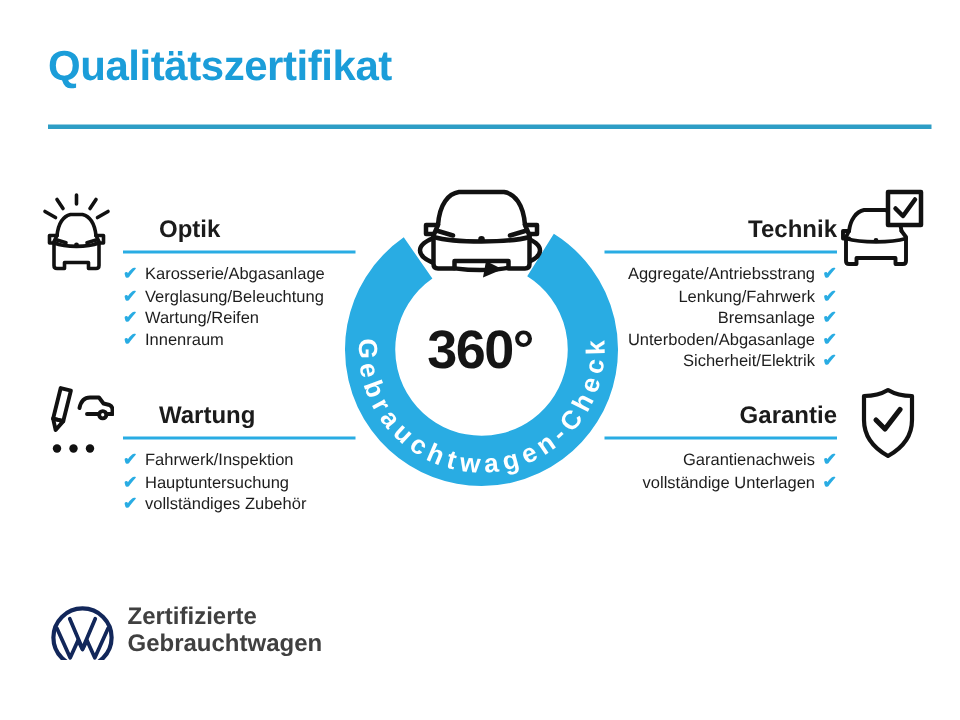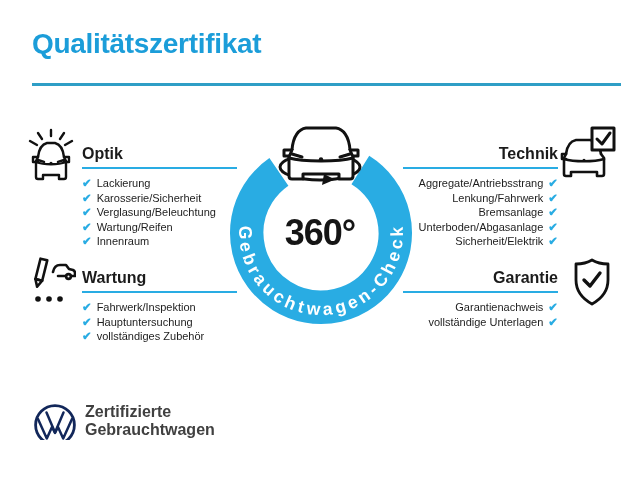--- a/index.html
+++ b/index.html
@@ -4,21 +4,21 @@
 <style>
   html,body{margin:0;padding:0;background:#fff;}
   .canvas{position:relative;width:640px;height:440px;background:#ffffff;overflow:hidden;
           font-family:"Liberation Sans",sans-serif;color:#1c1c1c;}
   .hdr-title{position:absolute;left:32px;top:28px;font-size:28px;font-weight:bold;
              color:#1b9dd9;letter-spacing:-0.3px;}
   .hdr-rule{position:absolute;left:32px;top:83px;width:589px;height:3px;background:#2e9ec6;}
   .section{position:absolute;width:172px;}
   .sec-left{text-align:left;}
   .sec-right{text-align:right;}
-  .sec-title{font-size:16px;font-weight:bold;color:#1b1b1b;line-height:20px;}
+  .sec-title{font-size:16px;font-weight:bold;color:#1b1b1b;line-height:20px;margin-left:24px;}
   .sec-rule{height:2px;background:#29ace3;margin-top:3px;width:155px;}
   .sec-right .sec-rule{margin-left:auto;}
   .items{margin-top:7px;font-size:11px;color:#1d1d1d;}
   .item{line-height:14.5px;height:14.5px;white-space:nowrap;}
   .check{color:#29ace3;font-weight:bold;font-size:11.5px;}
   .sec-left .check{margin-right:5px;}
   .sec-right .check{margin-left:5px;}
   .icon-box{position:absolute;}
   .footer-text{position:absolute;left:85px;top:403px;font-size:16px;font-weight:bold;
                color:#404040;line-height:18px;}
@@ -41,22 +41,21 @@
       <path d="M12 35 C20 38 34 38 42 35"></path>
       <path d="M14 33 L20 34.8 M40 33 L34 34.8"></path>
       <circle cx="27" cy="36.3" r="1.6" fill="#111" stroke="none"></circle>
     </svg>
   </div>
 
   <div class="section sec-left" style="left:82px;top:144px;">
     <div class="sec-title">Optik</div>
     <div class="sec-rule"></div>
     <div class="items">
-      <div class="item"><span class="check">✔</span><span>Lackierung</span></div>
-      <div class="item"><span class="check">✔</span><span>Karosserie/Sicherheit</span></div>
+      <div class="item"><span class="check">✔</span><span>Karosserie/Abgasanlage</span></div>
       <div class="item"><span class="check">✔</span><span>Verglasung/Beleuchtung</span></div>
       <div class="item"><span class="check">✔</span><span>Wartung/Reifen</span></div>
       <div class="item"><span class="check">✔</span><span>Innenraum</span></div>
     </div>
   </div>
 
   <div class="icon-box" style="left:26px;top:257px;">
     <svg width="50" height="50" viewBox="0 0 50 50" fill="none" stroke="#111" stroke-width="2.6" stroke-linecap="round" stroke-linejoin="round">
       <g transform="rotate(14 14 16)">
         <rect x="11" y="2" width="7" height="21"></rect>

